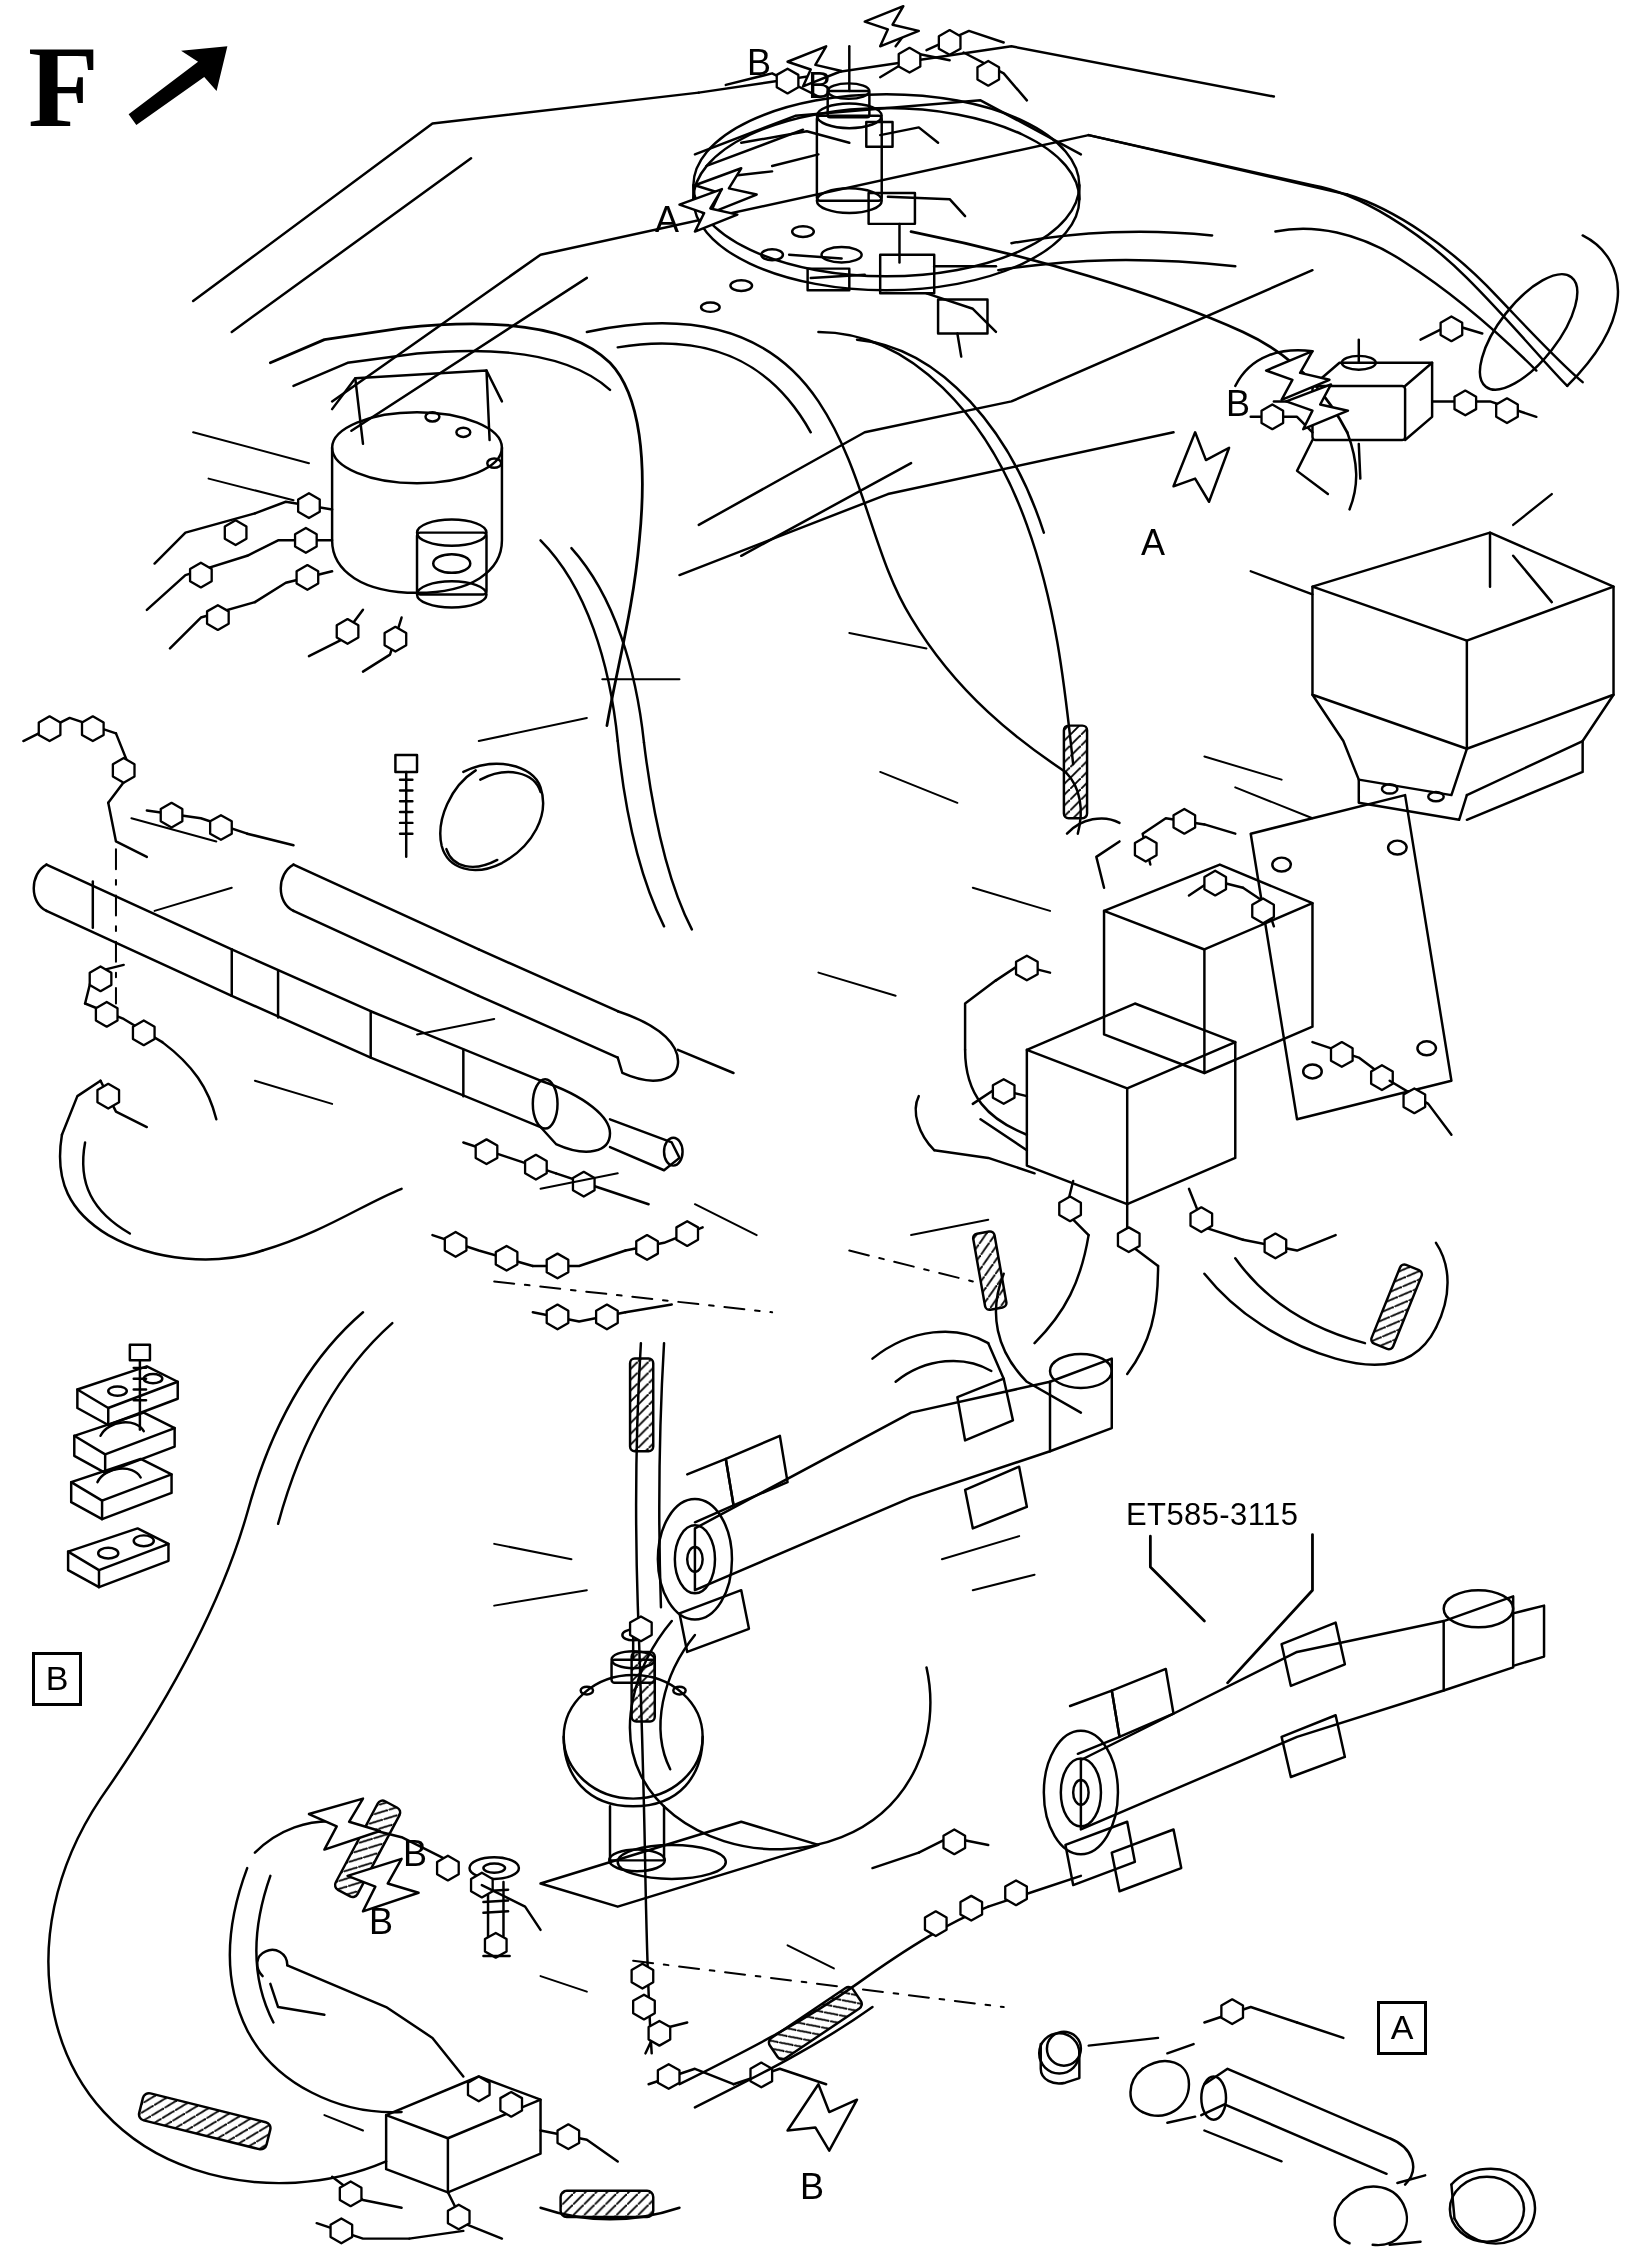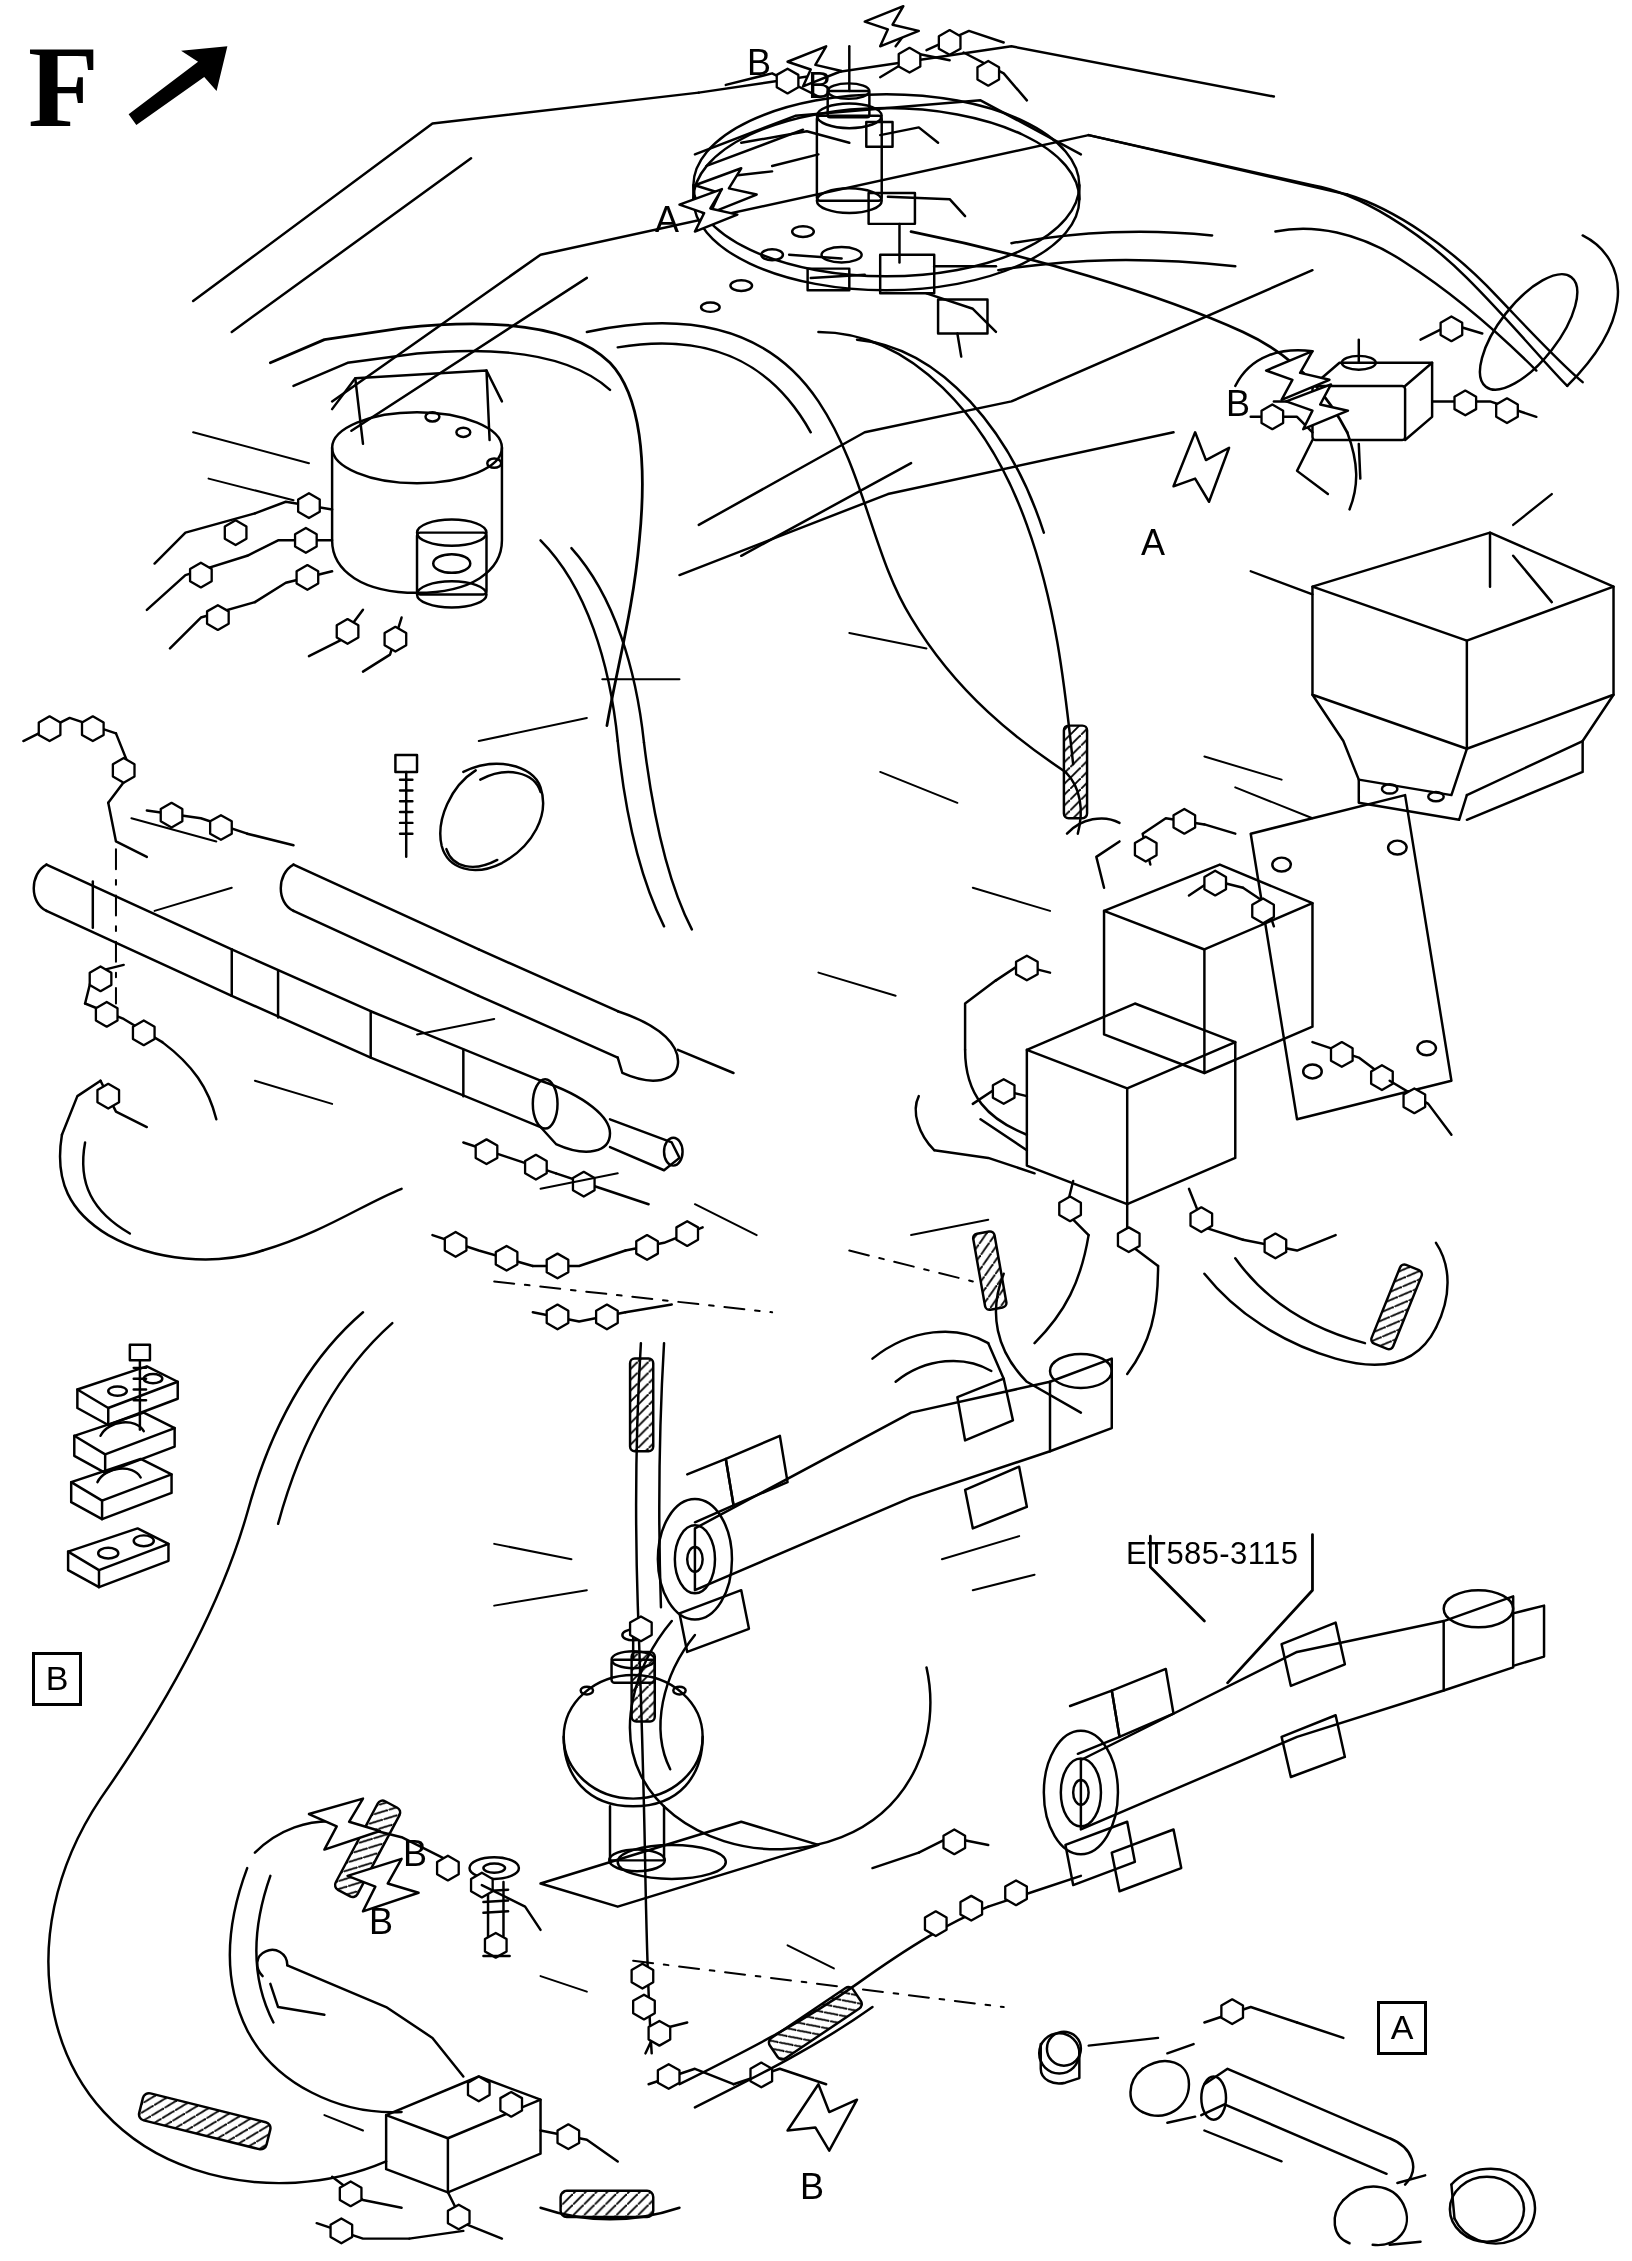--- a/index.html
+++ b/index.html
@@ -582,21 +582,21 @@
   <svg class="ovl" style="left:124px; top:40px; width:108px; height:85px;" viewBox="0 0 140 110" xmlns="http://www.w3.org/2000/svg">
     <path d="M6 96 L96 28 L74 14 L134 8 L120 66 L104 48 L16 110 Z" fill="#000"></path>
   </svg>
 
   <div class="ovl callout-letter" style="left:747px; top:45px;">B</div>
   <div class="ovl callout-letter" style="left:808px; top:68px;">B</div>
   <div class="ovl callout-letter" style="left:655px; top:202px;">A</div>
   <div class="ovl callout-letter" style="left:1226px; top:386px;">B</div>
   <div class="ovl callout-letter" style="left:1141px; top:525px;">A</div>
 
-  <div class="ovl partnum" style="left:1126px; top:1538px;">ET585-3115</div>
+  <div class="ovl partnum" style="left:1126px; top:1499px;">ET585-3115</div>
 
   <div class="ovl boxed-letter" style="left:32px; top:1652px;">B</div>
   <div class="ovl boxed-letter" style="left:1377px; top:2001px;">A</div>
 
   <div class="ovl callout-letter" style="left:403px; top:1836px;">B</div>
   <div class="ovl callout-letter" style="left:369px; top:1904px;">B</div>
   <div class="ovl callout-letter" style="left:800px; top:2169px;">B</div>
 
 </div>
 

